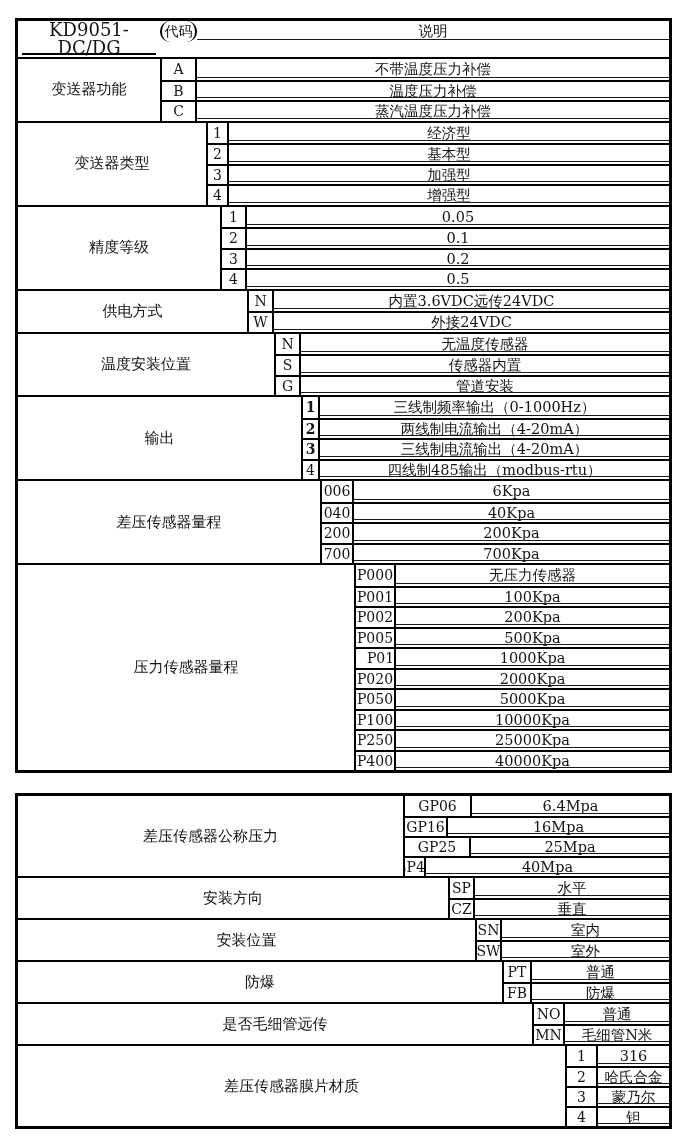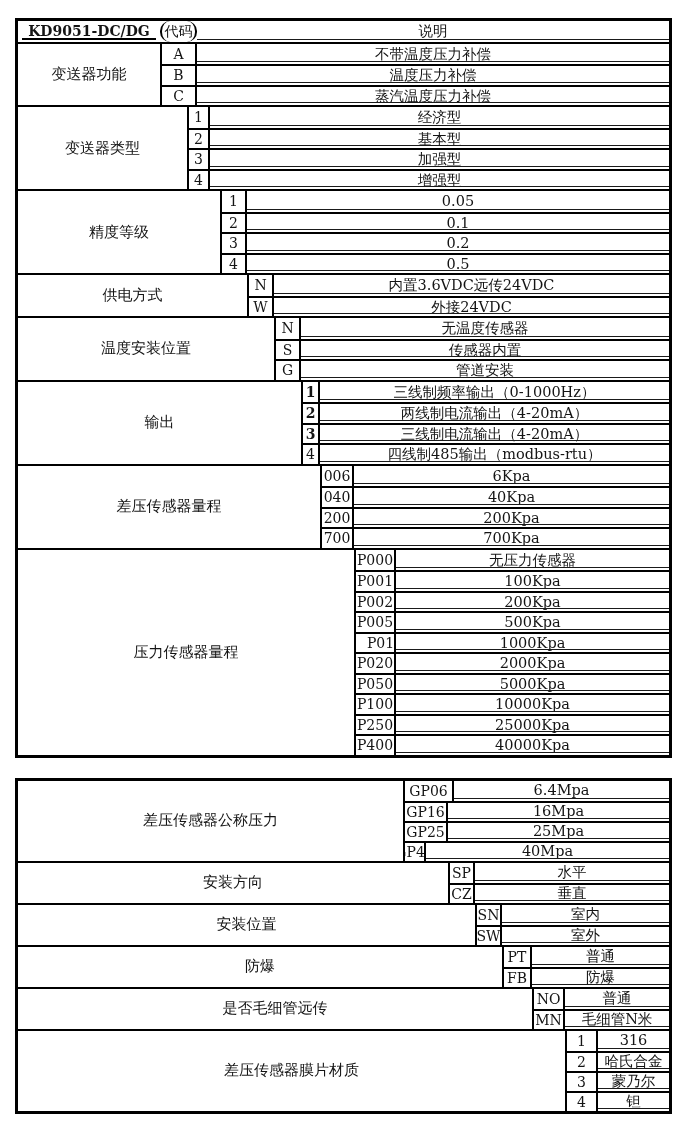--- a/index.html
+++ b/index.html
@@ -19,21 +19,21 @@
   .group{display:flex;}
   .group + .group{border-top:2px solid #000;}
   .glabel{
     position:relative;
     display:flex;align-items:center;justify-content:center;
     font-size:15px;line-height:1;
     box-sizing:border-box;
     text-align:center;
     flex:0 0 auto;
   }
-  .glabel.model{font-weight:bold;font-size:14px;letter-spacing:0px;}
+  .glabel.model{font-weight:normal;font-size:18px;letter-spacing:0px;}
   .glabel.model::after{
     content:"";position:absolute;left:4px;right:4px;bottom:2px;
     border-bottom:2px solid #000;
   }
   .rows{flex:1 1 auto;display:flex;flex-direction:column;min-width:0;}
   .row{display:flex;box-sizing:border-box;}
   .t1 .row{height:20.5px;}
   .t2 .row{height:20px;}
   .row + .row{border-top:2px solid #000;}
   .code{
@@ -83,21 +83,21 @@
             <div class="code" style="width: 37px;">B</div>
             <div class="desc">温度压力补偿</div>
           </div>
           <div class="row">
             <div class="code" style="width: 37px;">C</div>
             <div class="desc">蒸汽温度压力补偿</div>
           </div>
         </div>
       </div>
       <div class="group">
-        <div class="glabel" style="width: 169px;">变送器类型</div>
+        <div class="glabel" style="width: 188px;">变送器类型</div>
         <div class="rows">
           <div class="row">
             <div class="code" style="width: 23px;">1</div>
             <div class="desc">经济型</div>
           </div>
           <div class="row">
             <div class="code" style="width: 23px;">2</div>
             <div class="desc">基本型</div>
           </div>
           <div class="row">
@@ -248,29 +248,29 @@
           </div>
         </div>
       </div>
     </div>
   <div class="gap"></div>
   <div class="sel-table t2">
       <div class="group">
         <div class="glabel" style="width: 385px;">差压传感器公称压力</div>
         <div class="rows">
           <div class="row">
-            <div class="code" style="width: 51px;">GP06</div>
+            <div class="code" style="width: 69px;">GP06</div>
             <div class="desc">6.4Mpa</div>
           </div>
           <div class="row">
             <div class="code" style="width: 45px;">GP16</div>
             <div class="desc">16Mpa</div>
           </div>
           <div class="row">
-            <div class="code" style="width: 45px;">GP25</div>
+            <div class="code" style="width: 68px;">GP25</div>
             <div class="desc">25Mpa</div>
           </div>
           <div class="row">
             <div class="code" style="width: 23px;">GP40</div>
             <div class="desc">40Mpa</div>
           </div>
         </div>
       </div>
       <div class="group">
         <div class="glabel" style="width: 430px;">安装方向</div>

